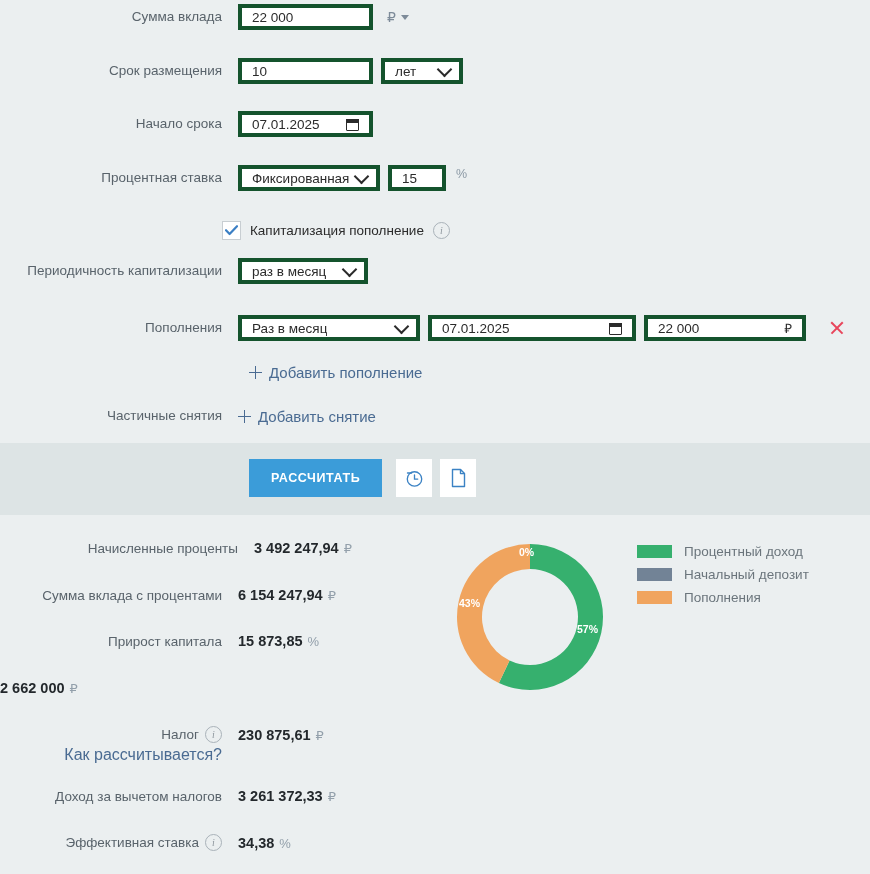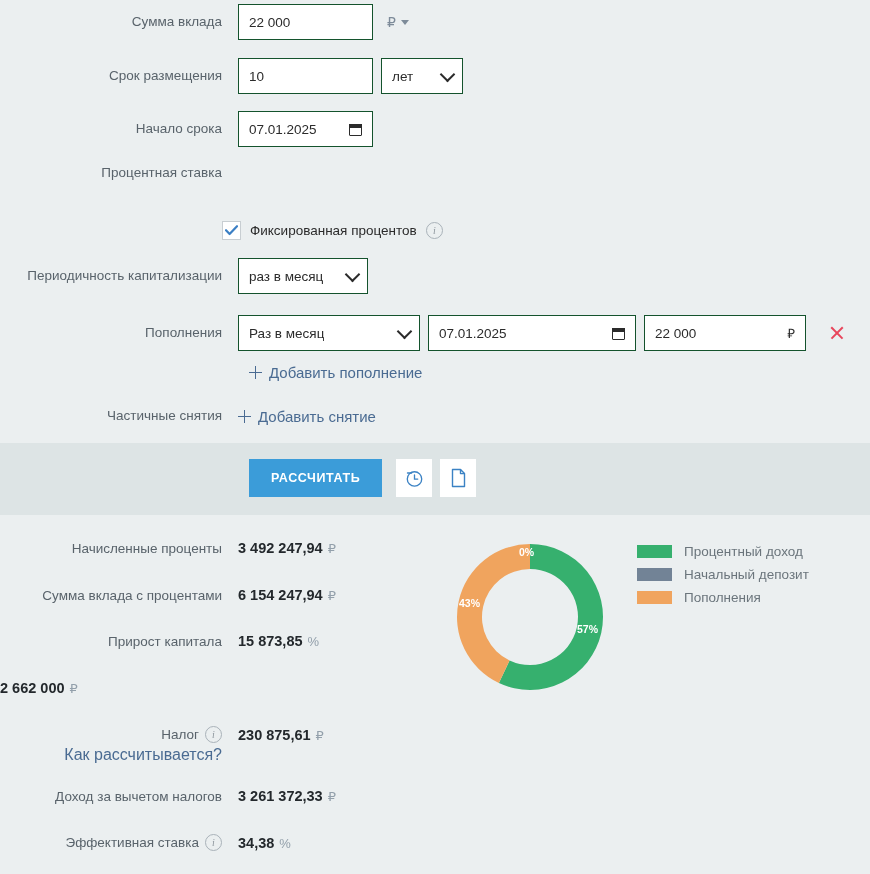--- a/index.html
+++ b/index.html
@@ -21,22 +21,22 @@
   .flabel{
     color:#59636b;font-size:13.5px;text-align:right;
     width:222px;padding-right:16px;display:block;
     line-height:1.25;
   }
   .ctl{display:flex;align-items:center;}
 
   input.tf, .selbox, .datebox, .amtbox{
     box-sizing:border-box;
     background:#fff;
-    border:1px solid #14532d;
-    height:36px;
+    border:4px solid #14532d;
+    height:26px;
     font-family:"Liberation Sans",sans-serif;
     font-size:13.5px;
     color:#2b2b2b;
     padding:0 10px;
     outline:none;
     border-radius:0;
   }
   input.tf::placeholder{color:#9aa4ab;}
 
   .selbox{position:relative;display:flex;align-items:center;cursor:pointer;padding-right:26px;}
@@ -158,30 +158,38 @@
   <span class="ctl">
     <span class="datebox" style="width:135px;">
       <span>07.01.2025</span>
       <span class="cal-ico"></span>
     </span>
   </span>
 </div>
 
 <div class="row" style="left:0;top:165px;">
   <span class="flabel">Процентная ставка</span>
+  <span class="ctl">
+    <span class="selbox" style="width:142px;">
+      <span class="selval">Фиксированная</span>
+      <span class="caret"></span>
+    </span>
+    <input class="tf" style="width: 58px; margin-left: 8px;" value="15">
+    <span class="unit" style="align-self:flex-start;margin-top:2px;">%</span>
+  </span>
 </div>
 
 <div class="row" style="left:222px;top:221px;">
   <span class="cb-wrap">
     <span class="cb">
       <svg width="13" height="11" viewBox="0 0 13 11">
         <path d="M1 5.2 L4.6 9 L12 1.2" fill="none" stroke="#3b7fc4" stroke-width="2.2" stroke-linecap="round" stroke-linejoin="round"></path>
       </svg>
     </span>
-    <span class="cb-lbl">Фиксированная процентов</span>
+    <span class="cb-lbl">Капитализация пополнение</span>
     <span class="info-ico">i</span>
   </span>
 </div>
 
 <div class="row" style="left:0;top:258px;">
   <span class="flabel">Периодичность капитализации</span>
   <span class="ctl">
     <span class="selbox" style="width:130px;">
       <span class="selval">раз в месяц</span>
       <span class="caret"></span>
@@ -236,21 +244,21 @@
     </svg>
   </span>
   <span class="ibtn" style="margin-left:8px;">
     <svg width="17" height="20" viewBox="0 0 17 20">
       <path d="M2.5 1.5 H10.5 L14.5 5.6 V18.5 H2.5 Z" fill="none" stroke="#3b82c4" stroke-width="1.4" stroke-linejoin="round"></path>
       <path d="M10.5 1.5 V5.6 H14.5" fill="none" stroke="#3b82c4" stroke-width="1.4" stroke-linejoin="round"></path>
     </svg>
   </span>
 </div>
 
-<div class="row" style="left:0;top:540px;justify-content:center;">
+<div class="row" style="left:16px;top:540px;justify-content:center;">
   <span class="res-label">
     <span>Начисленные проценты</span>
   </span>
   <span class="res-val">
     <span>3 492 247,94</span><span class="res-unit">₽</span>
   </span>
 </div>
 
 <div class="row" style="left:0;top:587px;">
   <span class="res-label">

